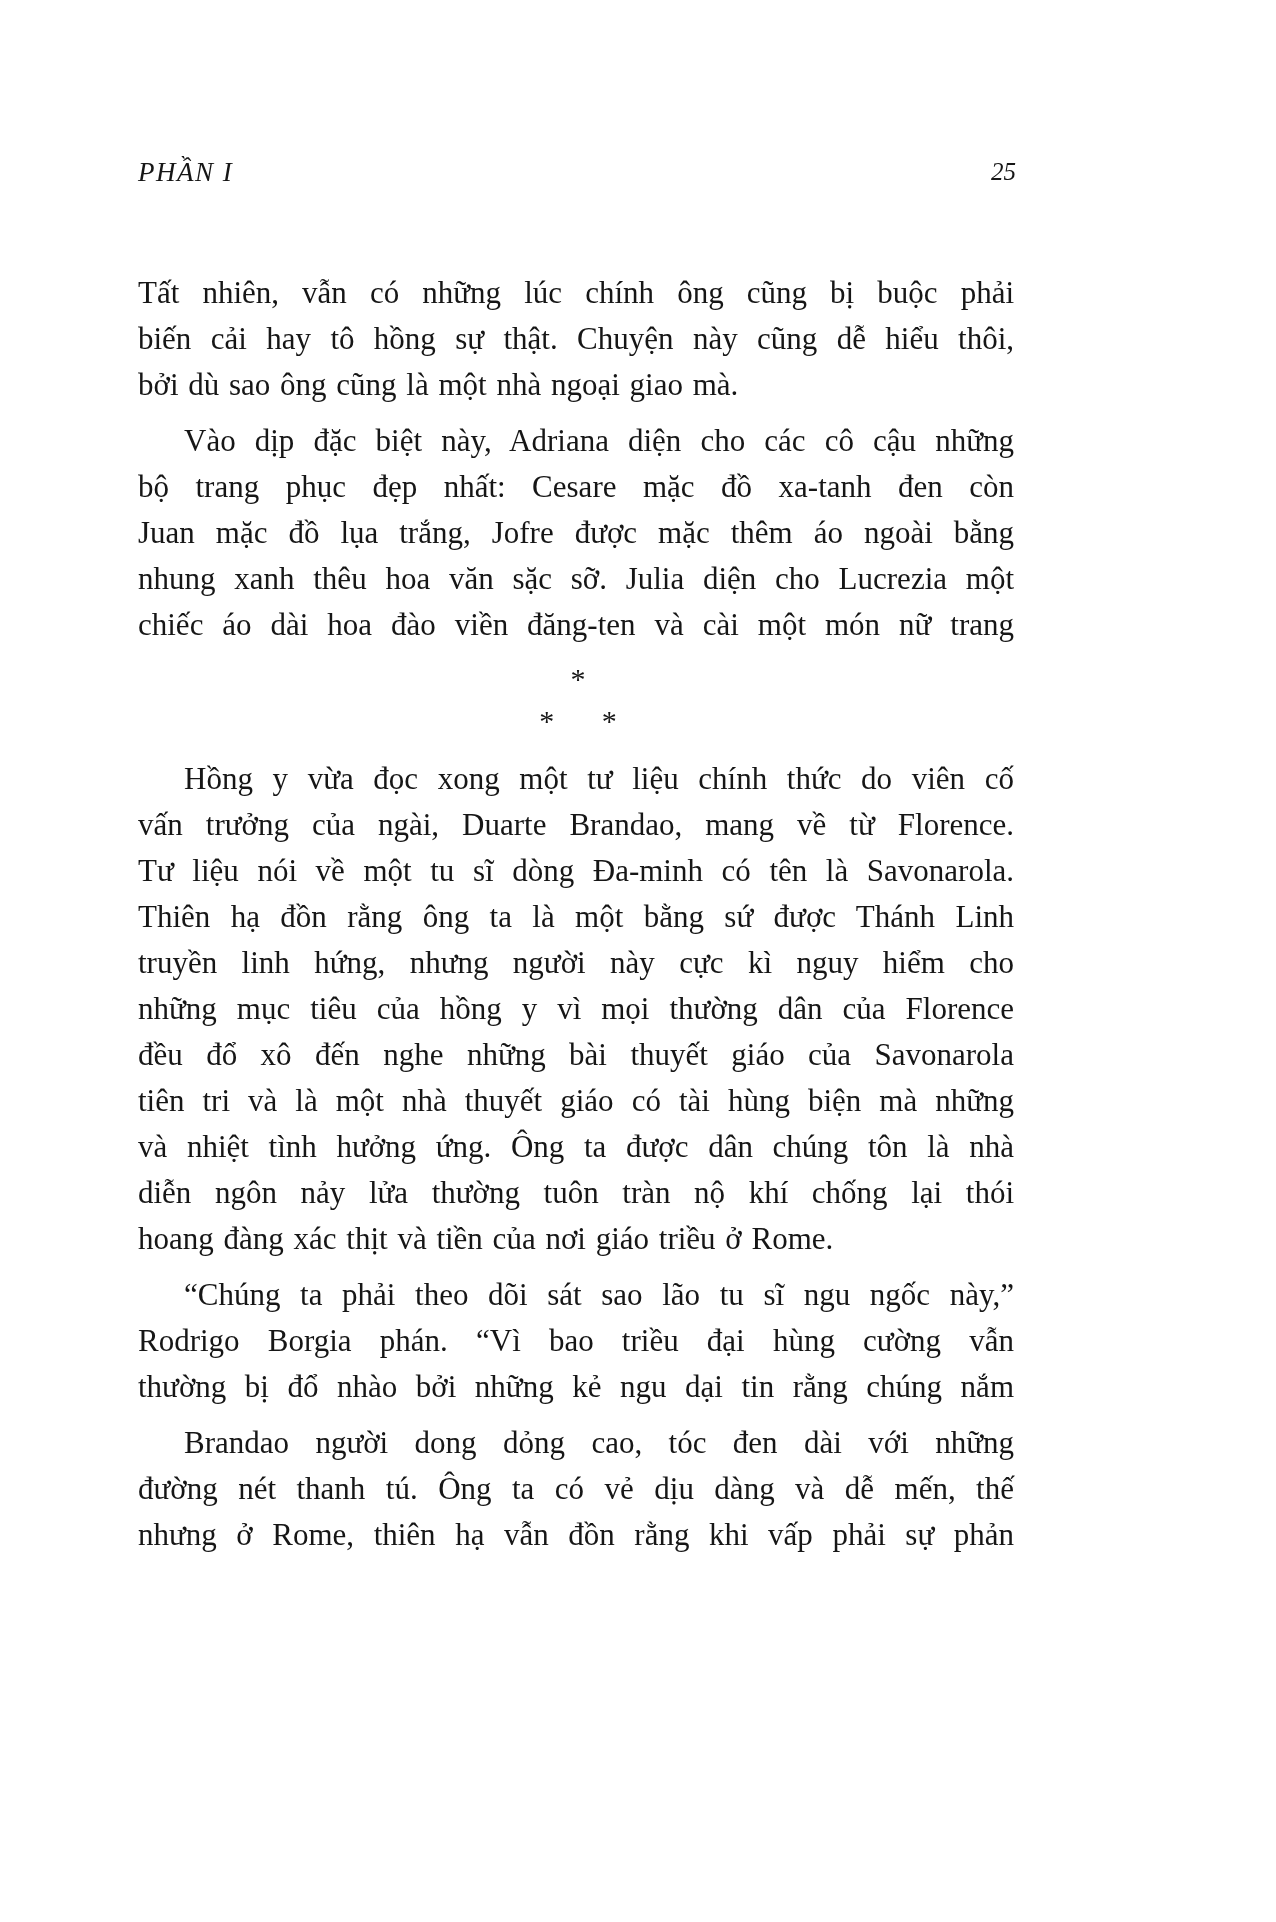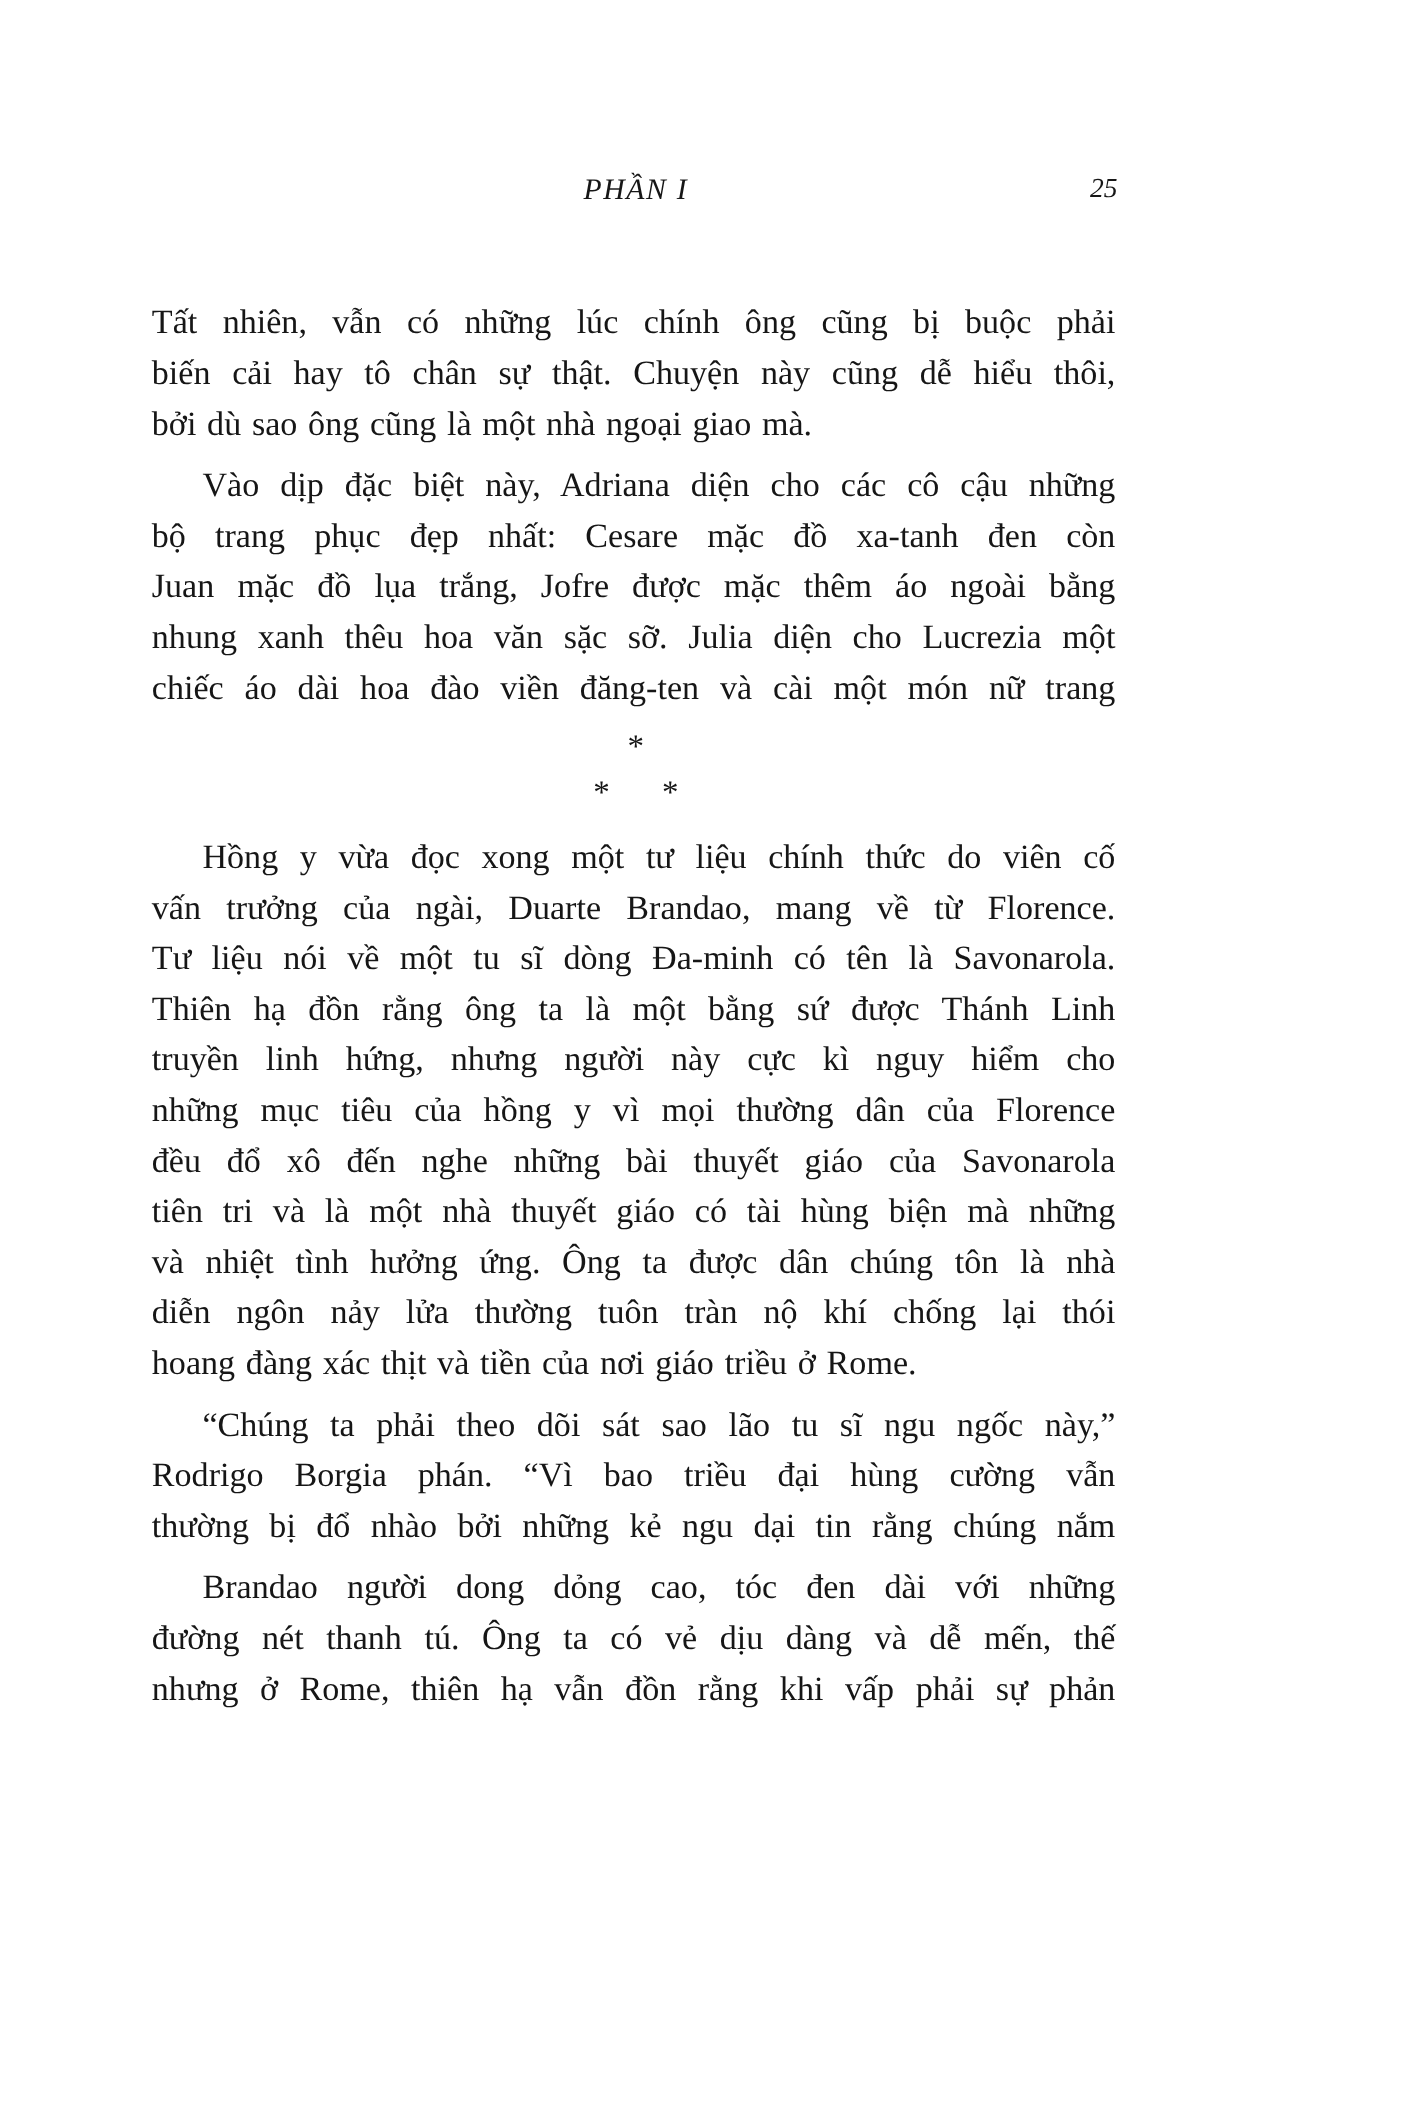--- a/index.html
+++ b/index.html
@@ -26,21 +26,20 @@
     top: 152px;
     width: 880px;
   }
   .header {
     position: relative;
     height: 40px;
     font-style: italic;
   }
   .section-title {
     display: block;
-    text-align: center;
     font-size: 27px;
     line-height: 40px;
     letter-spacing: 1.5px;
   }
   .page-number {
     position: absolute;
     right: 2px;
     top: 0;
     font-size: 25px;
     line-height: 40px;
@@ -79,21 +78,21 @@
 
 <div class="page">
   <div class="content">
     <div class="header">
       <span class="section-title">PHẦN I</span>
       <span class="page-number">25</span>
     </div>
     <div class="text-block">
         <div class="paragraph">
           <div class="line">Tất nhiên, vẫn có những lúc chính ông cũng bị buộc phải</div>
-          <div class="line">biến cải hay tô chân sự thật. Chuyện này cũng dễ hiểu thôi,</div>
+          <div class="line">biến cải hay tô hồng sự thật. Chuyện này cũng dễ hiểu thôi,</div>
           <div class="line last">bởi dù sao ông cũng là một nhà ngoại giao mà.</div>
         </div>
         <div class="paragraph">
           <div class="line indent">Vào dịp đặc biệt này, Adriana diện cho các cô cậu những</div>
           <div class="line">bộ trang phục đẹp nhất: Cesare mặc đồ xa-tanh đen còn</div>
           <div class="line">Juan mặc đồ lụa trắng, Jofre được mặc thêm áo ngoài bằng</div>
           <div class="line">nhung xanh thêu hoa văn sặc sỡ. Julia diện cho Lucrezia một</div>
           <div class="line">chiếc áo dài hoa đào viền đăng-ten và cài một món nữ trang</div>
         </div>
         <div class="separator">

